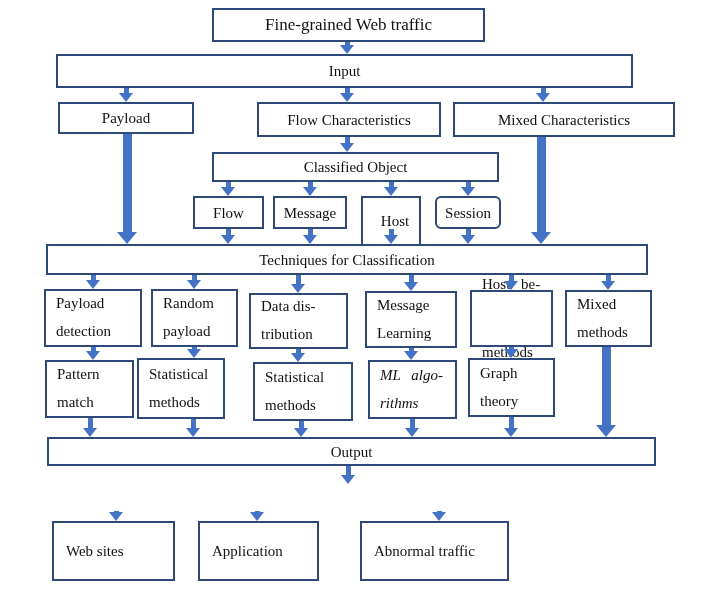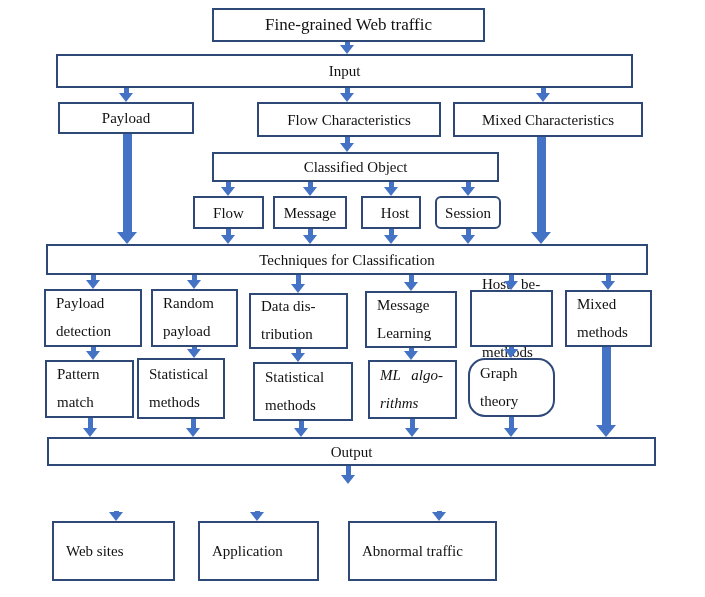--- a/index.html
+++ b/index.html
@@ -79,35 +79,35 @@
   <div class="box" style="left:56px;top:54px;width:577px;height:34px;">
     <span>Input</span>
   </div>
 
   <div class="box" style="left:58px;top:102px;width:136px;height:32px;">
     <span>Payload</span>
   </div>
   <div class="box" style="left:257px;top:102px;width:184px;height:35px;">
     <span>Flow Characteristics</span>
   </div>
-  <div class="box" style="left:453px;top:102px;width:190px;height:35px;">
+  <div class="box" style="left:453px;top:102px;width:222px;height:35px;">
     <span>Mixed Characteristics</span>
   </div>
 
   <div class="box" style="left:212px;top:152px;width:287px;height:30px;">
     <span>Classified Object</span>
   </div>
 
   <div class="box" style="left:193px;top:196px;width:71px;height:33px;">
     <span>Flow</span>
   </div>
   <div class="box" style="left:273px;top:196px;width:74px;height:33px;">
     <span>Message</span>
   </div>
-  <div class="box" style="left:361px;top:196px;width:60px;height:33px;padding-left:8px;">
+  <div class="box" style="left:361px;top:196px;width:60px;height:50px;padding-left:8px;">
     <span>Host</span>
   </div>
   <div class="box" style="left:435px;top:196px;width:66px;height:33px;border-radius:6px;">
     <span>Session</span>
   </div>
 
   <div class="box" style="left:46px;top:244px;width:602px;height:31px;">
     <span>Techniques for Classification</span>
   </div>
 
@@ -145,37 +145,37 @@
     <div class="ln">methods</div>
   </div>
   <div class="box multiline" style="left:253px;top:362px;width:100px;height:59px;">
     <div class="ln">Statistical</div>
     <div class="ln">methods</div>
   </div>
   <div class="box multiline" style="left:368px;top:360px;width:89px;height:59px;font-style:italic;">
     <div class="ln justify">ML algo-</div>
     <div class="ln">rithms</div>
   </div>
-  <div class="box multiline" style="left:468px;top:358px;width:87px;height:59px;border-radius:17px;">
+  <div class="box multiline" style="left:468px;top:358px;width:87px;height:59px;">
     <div class="ln">Graph</div>
     <div class="ln">theory</div>
   </div>
 
   <div class="box" style="left:47px;top:437px;width:609px;height:29px;">
     <span>Output</span>
   </div>
 
 
   <div class="box leftpad" style="left:52px;top:521px;width:123px;height:60px;">
     <span>Web sites</span>
   </div>
   <div class="box leftpad" style="left:198px;top:521px;width:121px;height:60px;">
     <span>Application</span>
   </div>
-  <div class="box leftpad" style="left:348px;top:521px;width:149px;height:60px;">
+  <div class="box leftpad" style="left:360px;top:521px;width:149px;height:60px;">
     <span>Abnormal traffic</span>
   </div>
 
   <div class="arrow" style="left:340px;top:42px;height:12px;">
       <div class="shaft"></div>
       <div class="head"></div>
     </div>
 
   <div class="arrow" style="left:119px;top:88px;height:14px;">
       <div class="shaft"></div>

